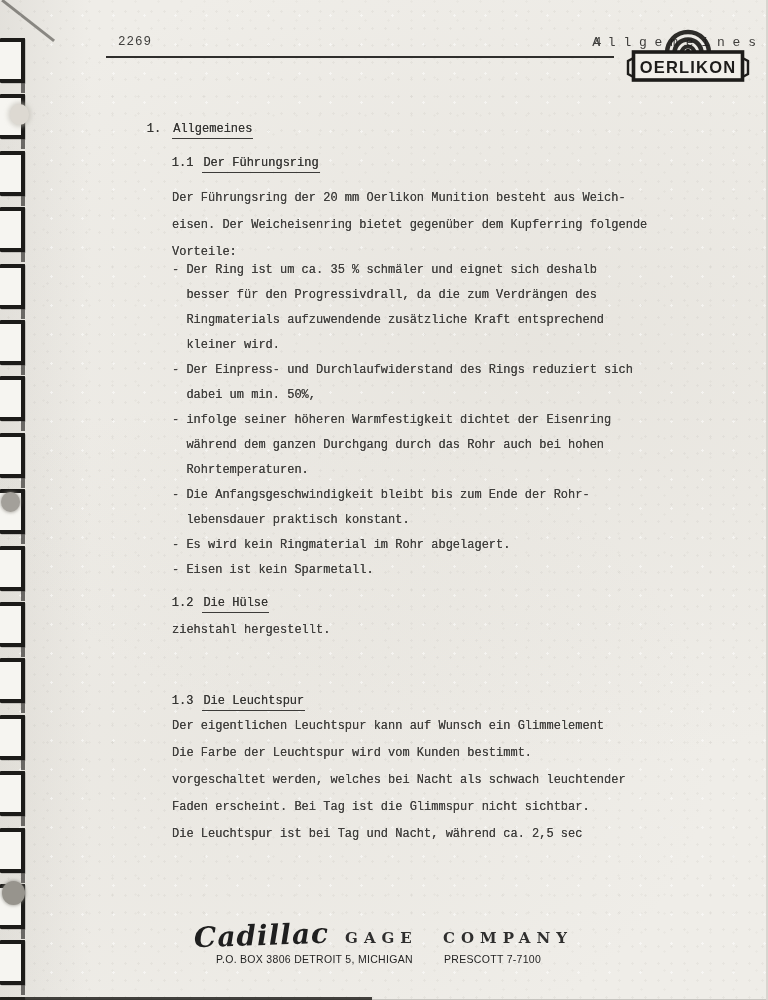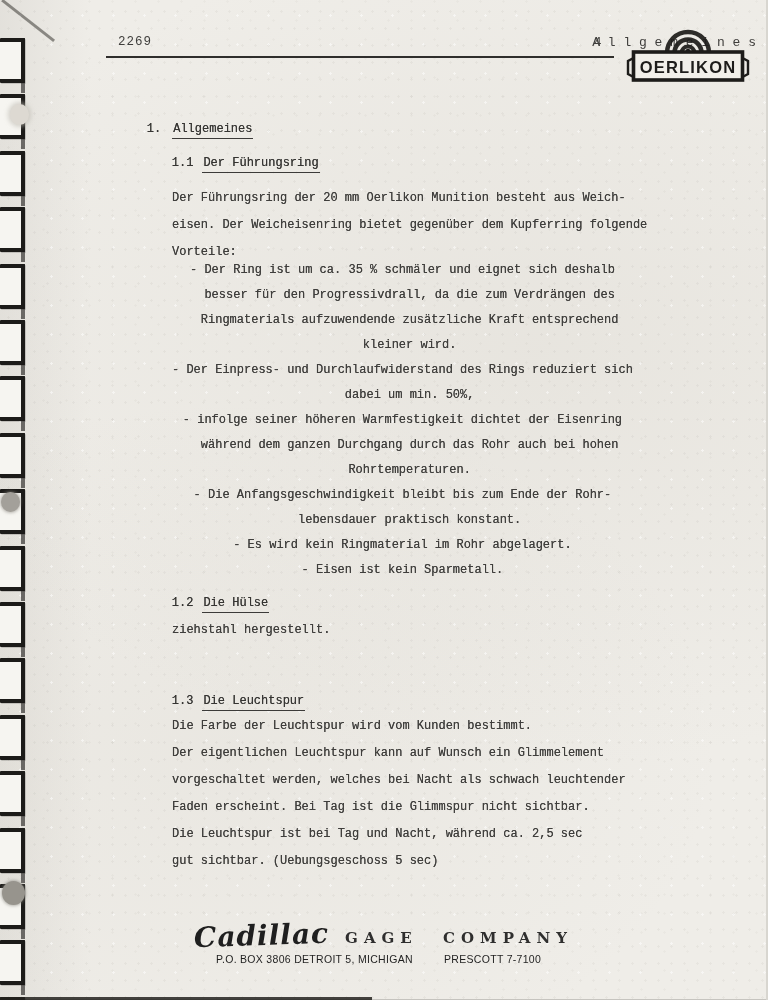--- a/index.html
+++ b/index.html
@@ -62,21 +62,21 @@
   .h-s11{left:143px;top:142px;}
   .h-s12{left:143px;top:582px;}
   .h-s13{left:143px;top:680px;}
   .h-sub .h-num{margin-right:9px;}
   .block{position:absolute;left:172px;margin-top:16px;}
   .tline{white-space:pre;font-size:12px;}
   .lh27 .tline{line-height:27px;height:27px;}
   .lh25 .tline{line-height:25px;height:25px;}
   .lh28 .tline{line-height:28px;height:28px;}
   .b-intro{top:169px;}
-  .b-bullets{top:242px;text-align:center;}
+  .b-bullets{top:242px;}
   .b-s12{top:600px;}
   .b-s13{top:697px;}
   .page .tline, .page .heading{text-shadow:0 0 .6px rgba(55,55,53,.85);}
 
   
   .footer{position:absolute;left:194px;top:922px;color:#1f1f1f;}
   .stamp-row1{display:flex;align-items:flex-end;}
   .script{
     font-family:"DejaVu Serif","Liberation Serif",serif;
     font-style:italic;font-weight:bold;font-size:28px;line-height:1;
@@ -180,26 +180,25 @@
 
   <div class="block b-s12 lh28">
     <div class="tline">ziehstahl hergestellt.</div>
   </div>
 
   <div class="heading h-s13 h-sub">
     <span class="h-num">1.3</span><span class="h-title">Die Leuchtspur</span>
   </div>
 
   <div class="block b-s13 lh27">
+    <div class="tline">Der eigentlichen Leuchtspur kann auf Wunsch ein Glimmelement</div>
     <div class="tline">Die Farbe der Leuchtspur wird vom Kunden bestimmt.</div>
-    <div class="tline">Der eigentlichen Leuchtspur kann auf Wunsch ein Glimmelement</div>
     <div class="tline">vorgeschaltet werden, welches bei Nacht als schwach leuchtender</div>
     <div class="tline">Faden erscheint. Bei Tag ist die Glimmspur nicht sichtbar.</div>
     <div class="tline">Die Leuchtspur ist bei Tag und Nacht, während ca. 2,5 sec</div>
-    <div class="tline">gut sichtbar. (Uebungsgeschoss 5 sec)</div>
   </div>
 
   <div class="footer">
     <div class="stamp-row1">
       <span class="script">Cadillac</span>
       <span class="stencil">GAGE COMPANY</span>
     </div>
     <div class="stamp-row2">
       <span>P.O. BOX 3806 DETROIT 5, MICHIGAN</span>
       <span class="phone">PRESCOTT 7-7100</span>

